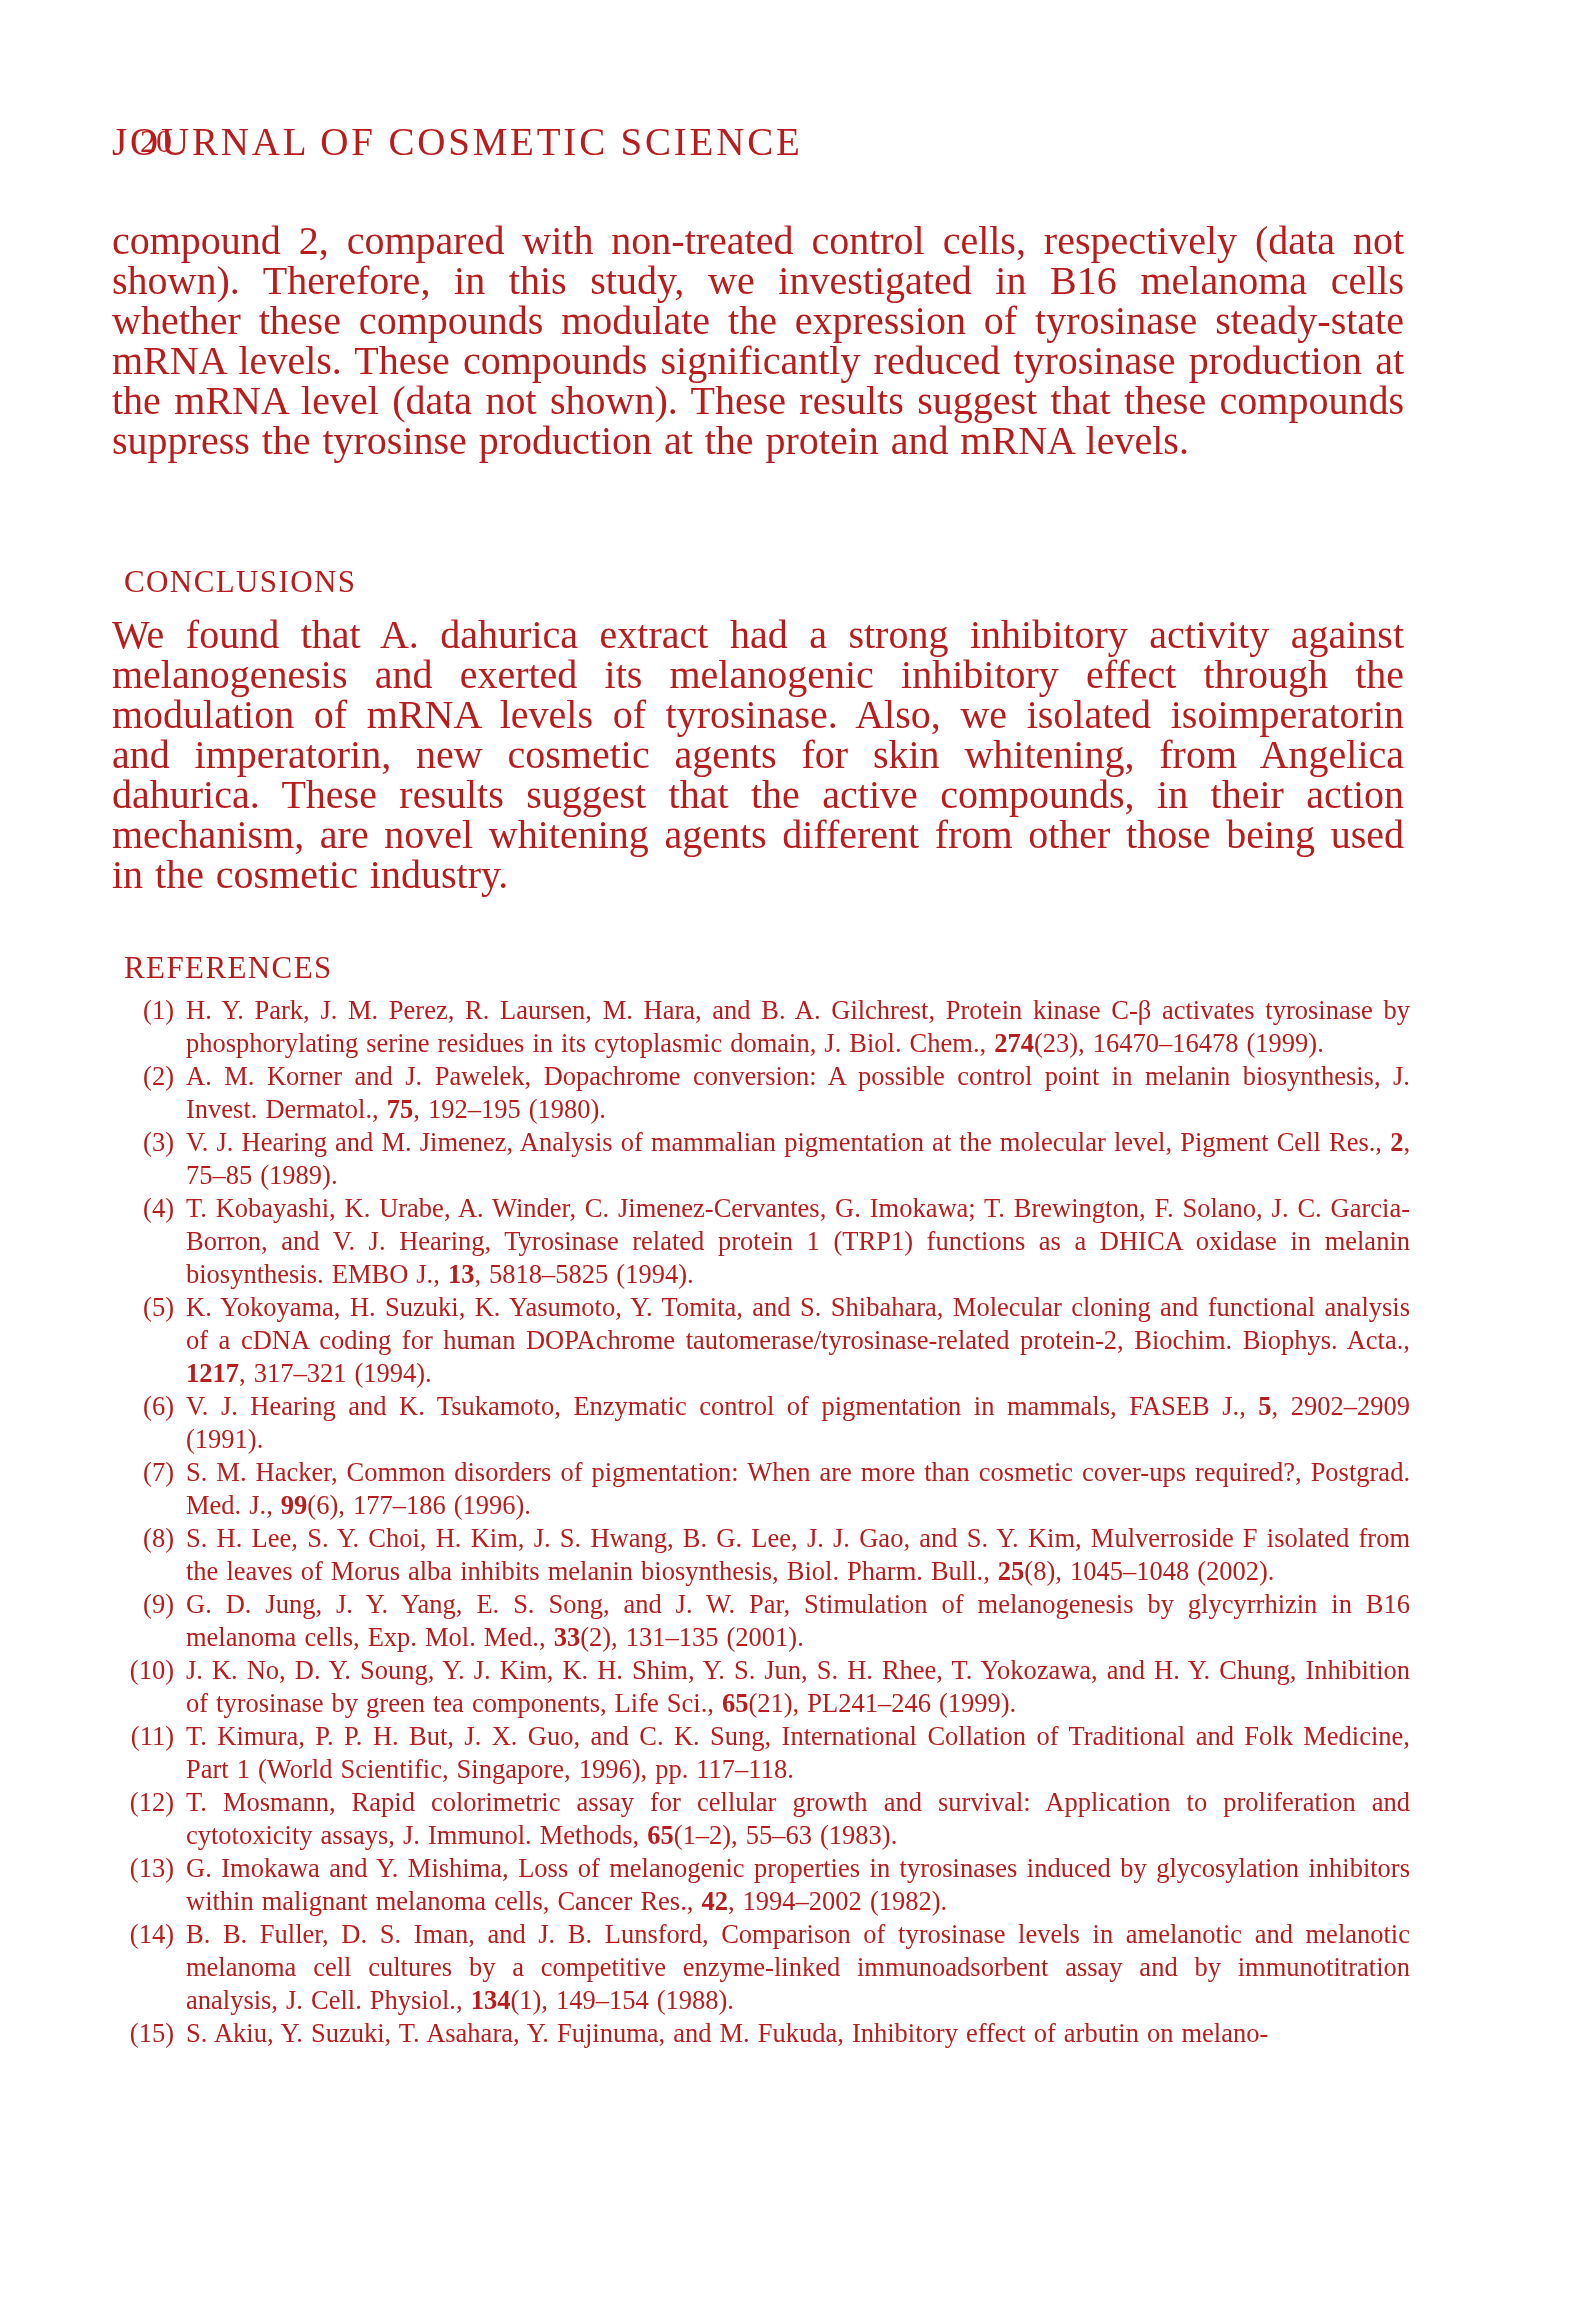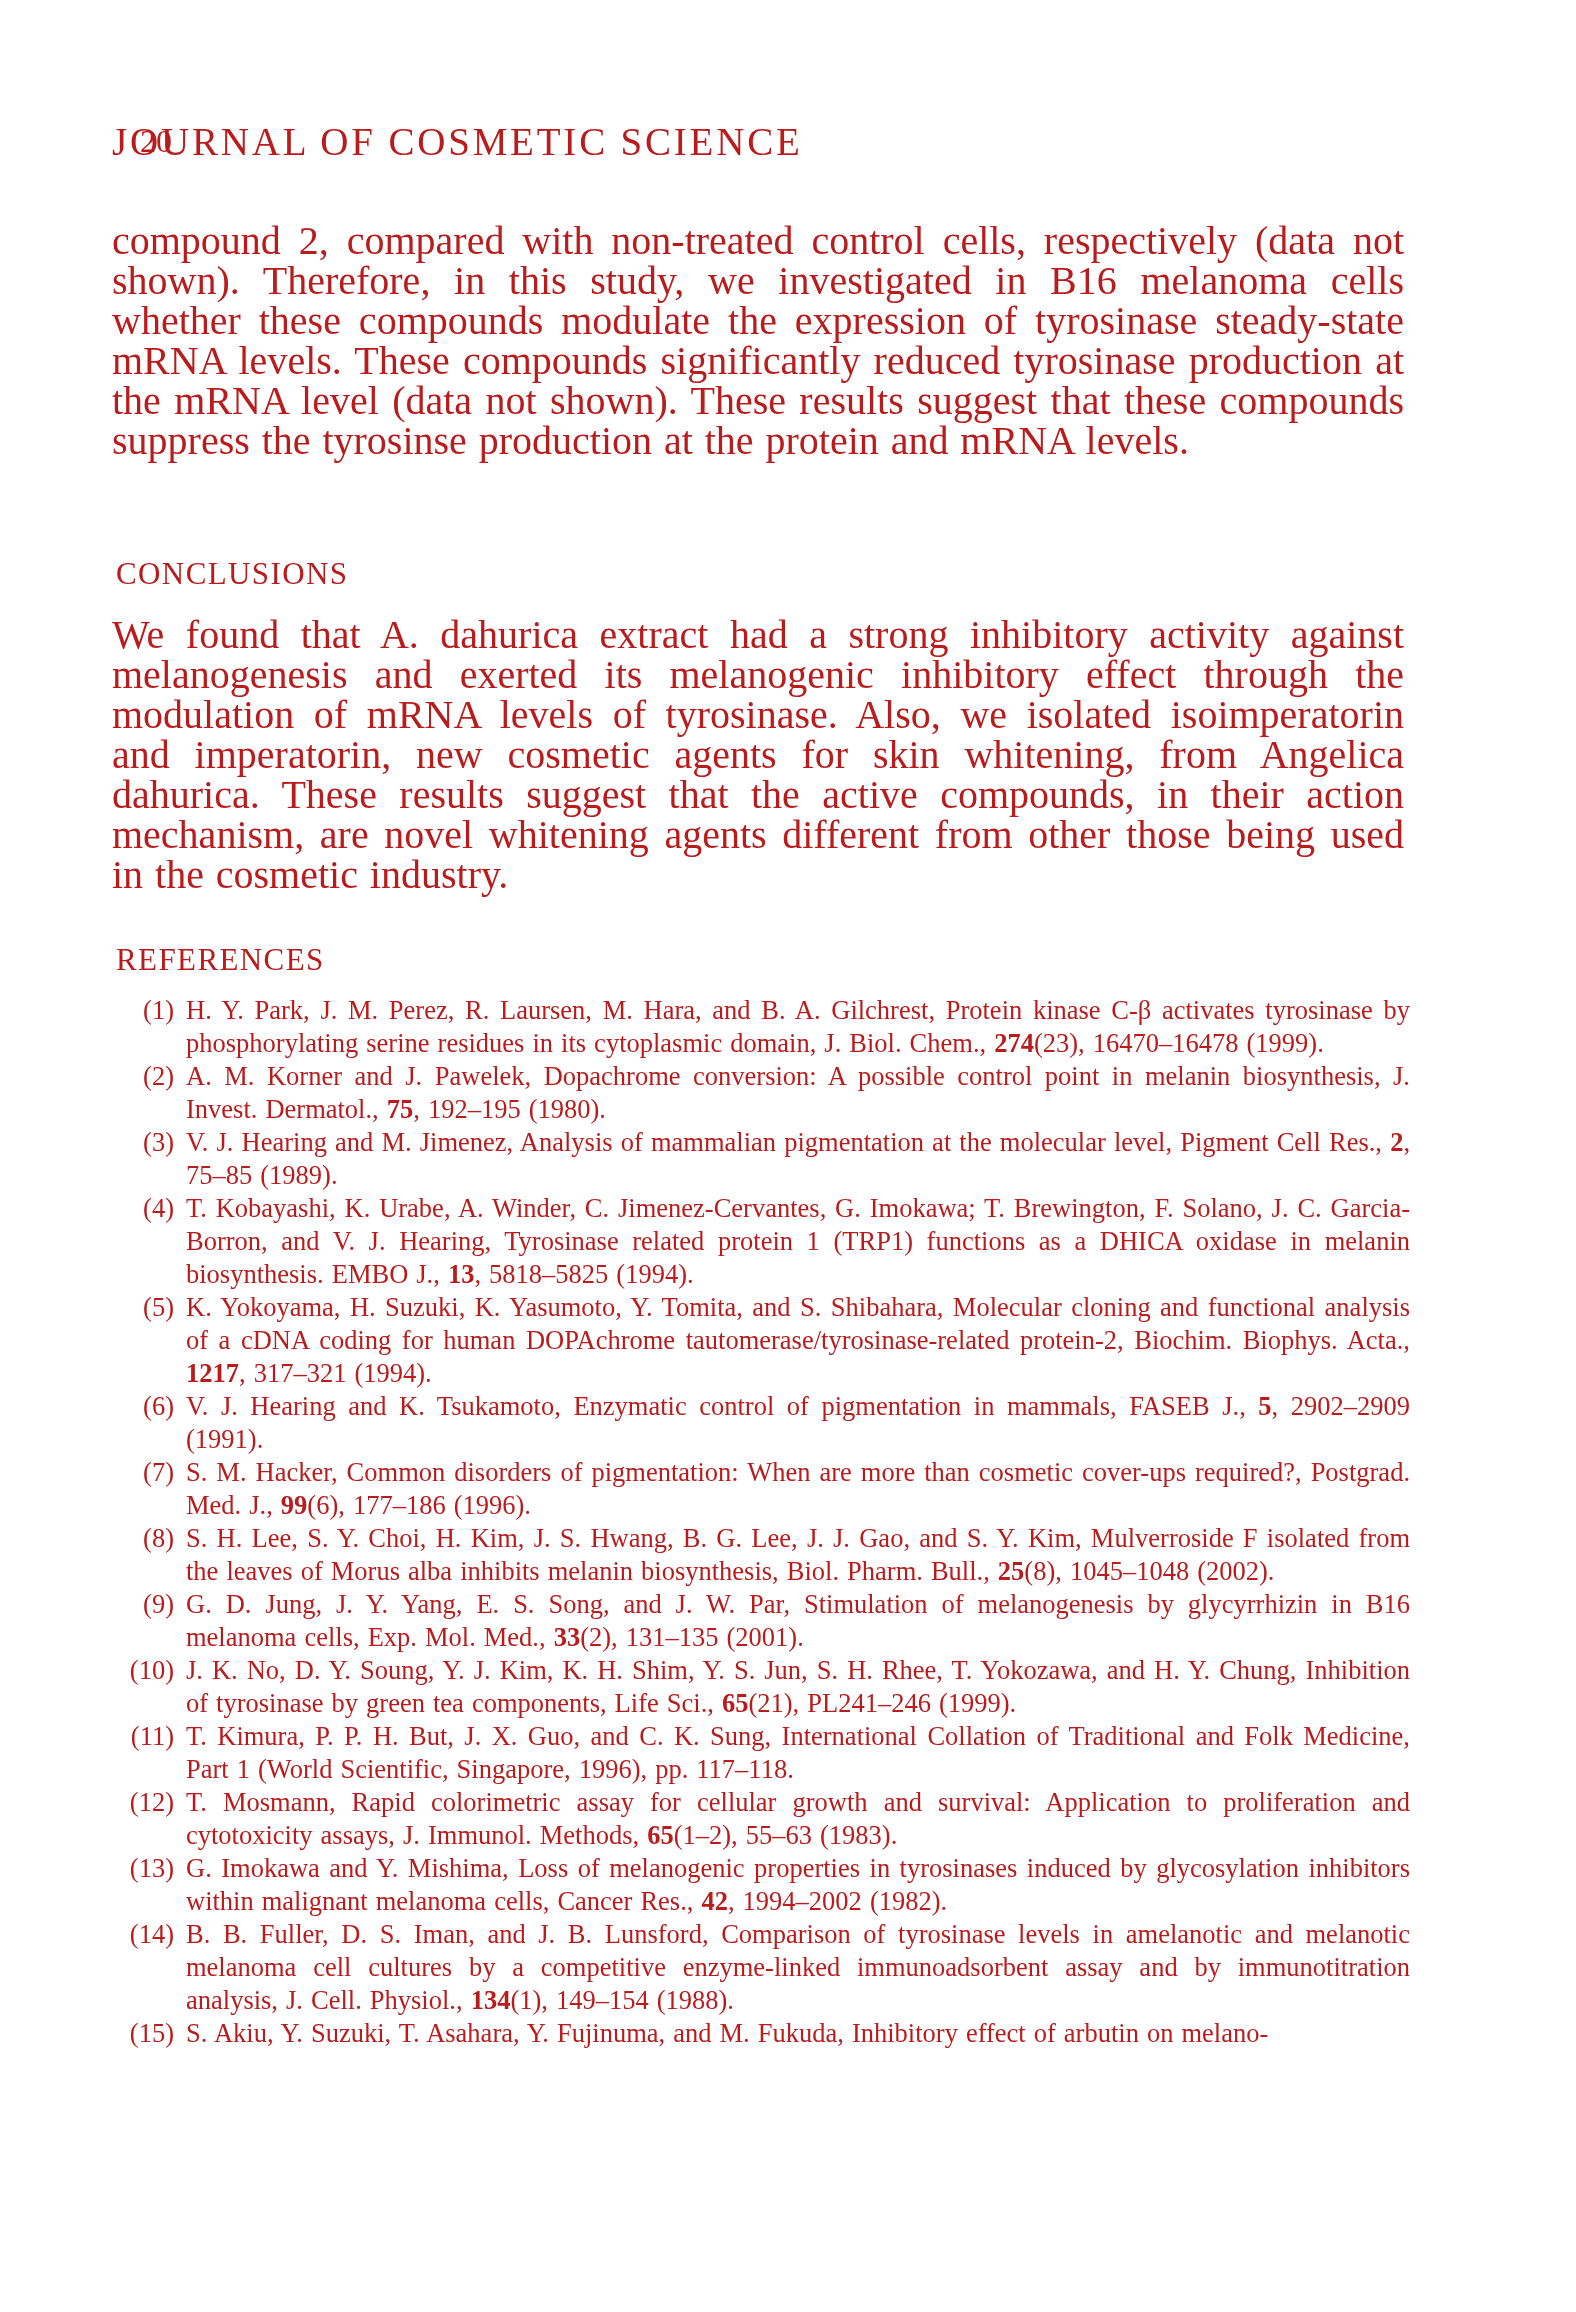--- a/index.html
+++ b/index.html
@@ -39,21 +39,21 @@
     font-size: 40px;
     line-height: 40px;
     text-align: justify;
     word-spacing: 1.9px;
   }
   #intro-para { top: 221px; }
   #conclusions-para { top: 615px; }
   .sect-heading {
     position: absolute;
     left: 112px;
-    margin: 4px;
+    margin: 12px;
     font-size: 31px;
     font-weight: normal;
     letter-spacing: 1.4px;
     text-align: right;
   }
   #conclusions-heading { top: 552px; }
   #references-heading { top: 938px; }
   .refs {
     position: absolute;
     left: 112px;

